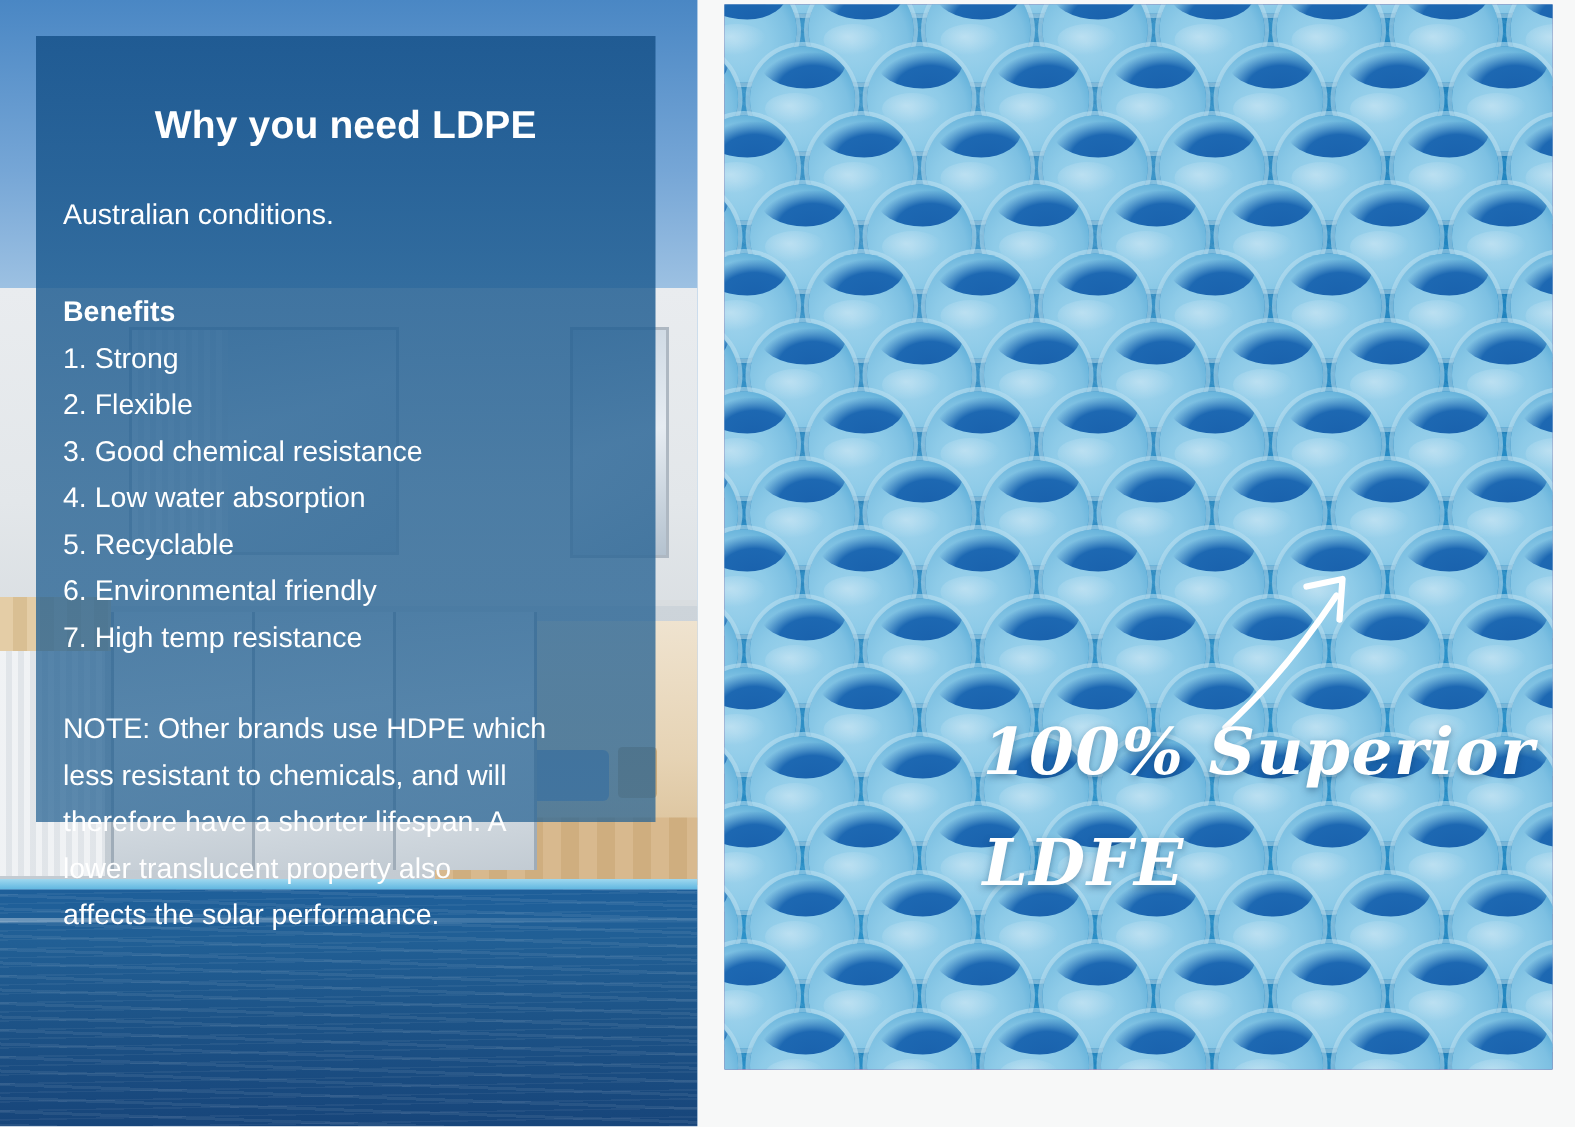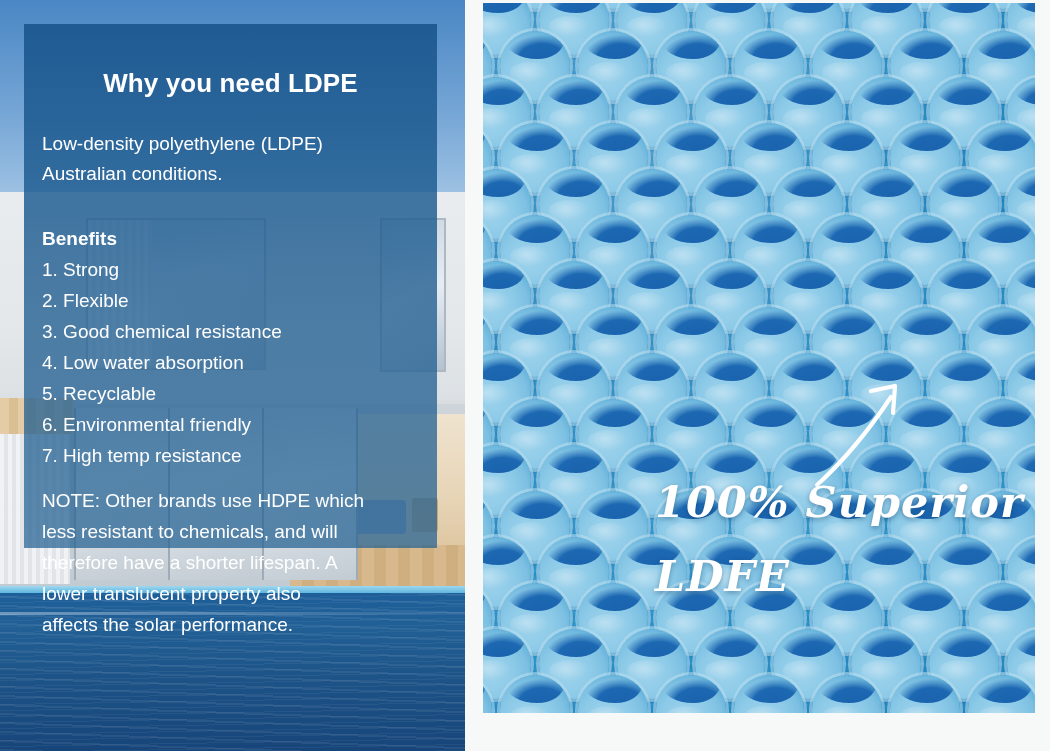--- a/index.html
+++ b/index.html
@@ -126,21 +126,21 @@
     margin:30px 0 0 0;font-size:19px;line-height:30px;font-weight:300;
   }
   .intro div{white-space:nowrap;}
   .benefits-head{
     margin:34px 0 0 0;font-size:19px;font-weight:bold;line-height:31px;
   }
   .benefit-list{
     list-style:none;margin:0;padding:0;font-size:19px;line-height:31px;font-weight:300;
   }
   .note{
-    margin:14px 0 0 0;font-size:19px;line-height:31px;font-weight:300;
+    margin:30px 0 0 0;font-size:19px;line-height:31px;font-weight:300;
   }
   .note div{white-space:nowrap;}
 
   
   #right-panel{
     position:absolute;left:483px;top:3px;width:552px;height:710px;
     overflow:hidden;
     background:#701a75;
   }
   .bubble-base{
@@ -214,21 +214,20 @@
   <div class="pool">
     <div class="pool-ripples"></div>
   </div>
   <div class="pool-glint"></div>
 
   <div id="info-card">
 
     <h1 id="card-title">Why you need LDPE</h1>
 
     <div class="intro">
-      <div>Low-density polyethylene (LDPE)</div>
       <div>Australian conditions.</div>
     </div>
 
     <div class="benefits-head">Benefits</div>
 
     <ul class="benefit-list">
       <li>1. Strong</li>
       <li>2. Flexible</li>
       <li>3. Good chemical resistance</li>
       <li>4. Low water absorption</li>

